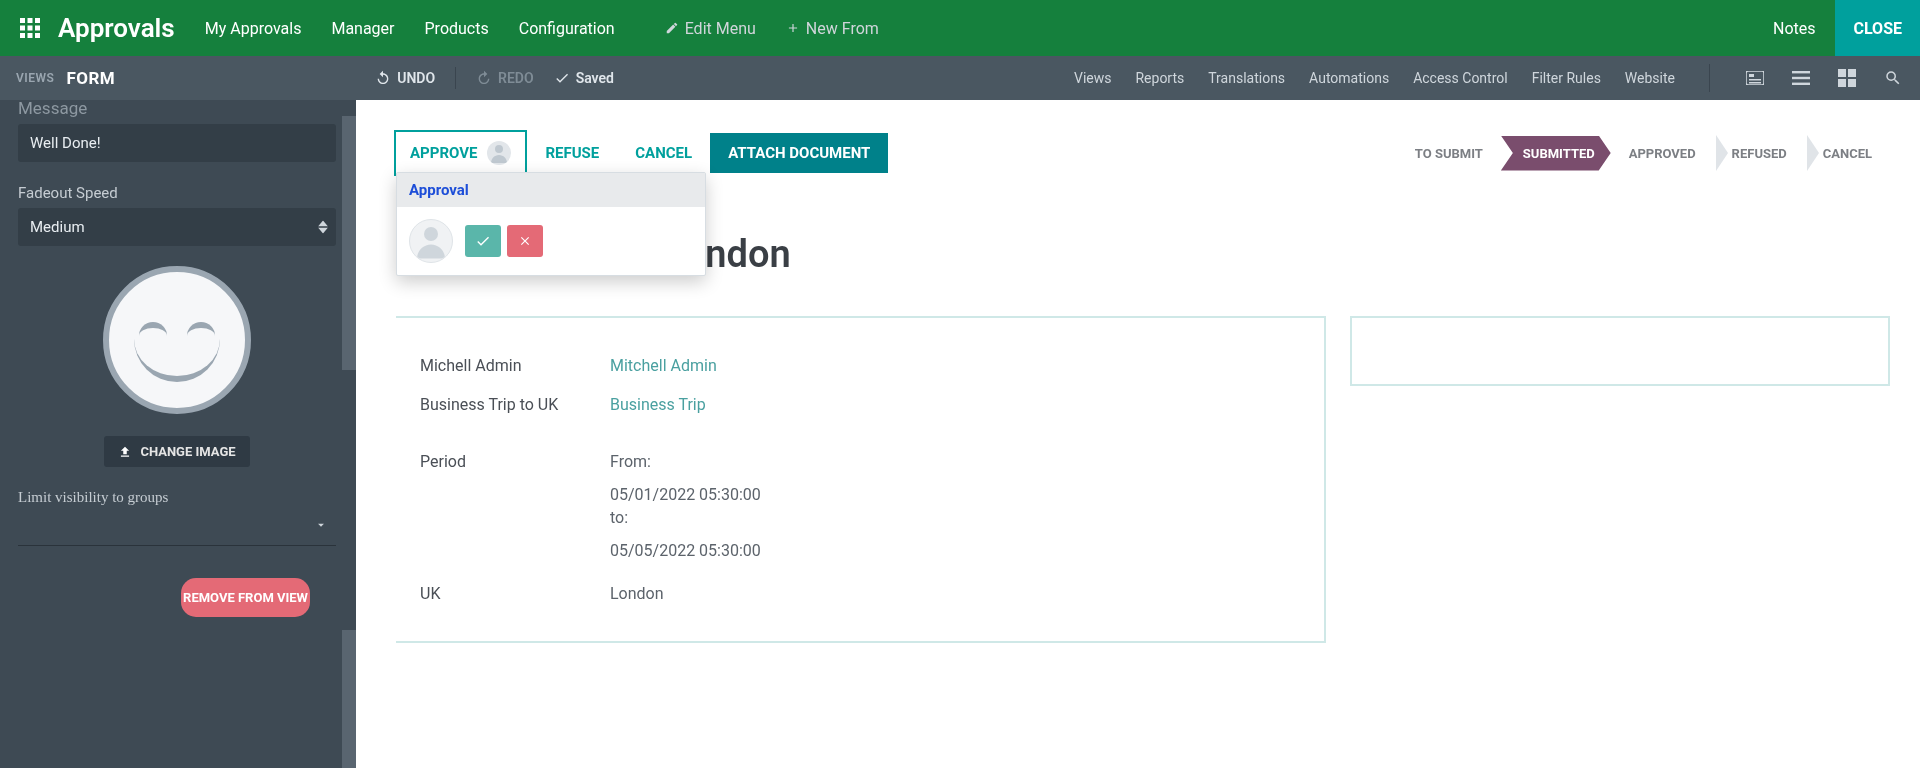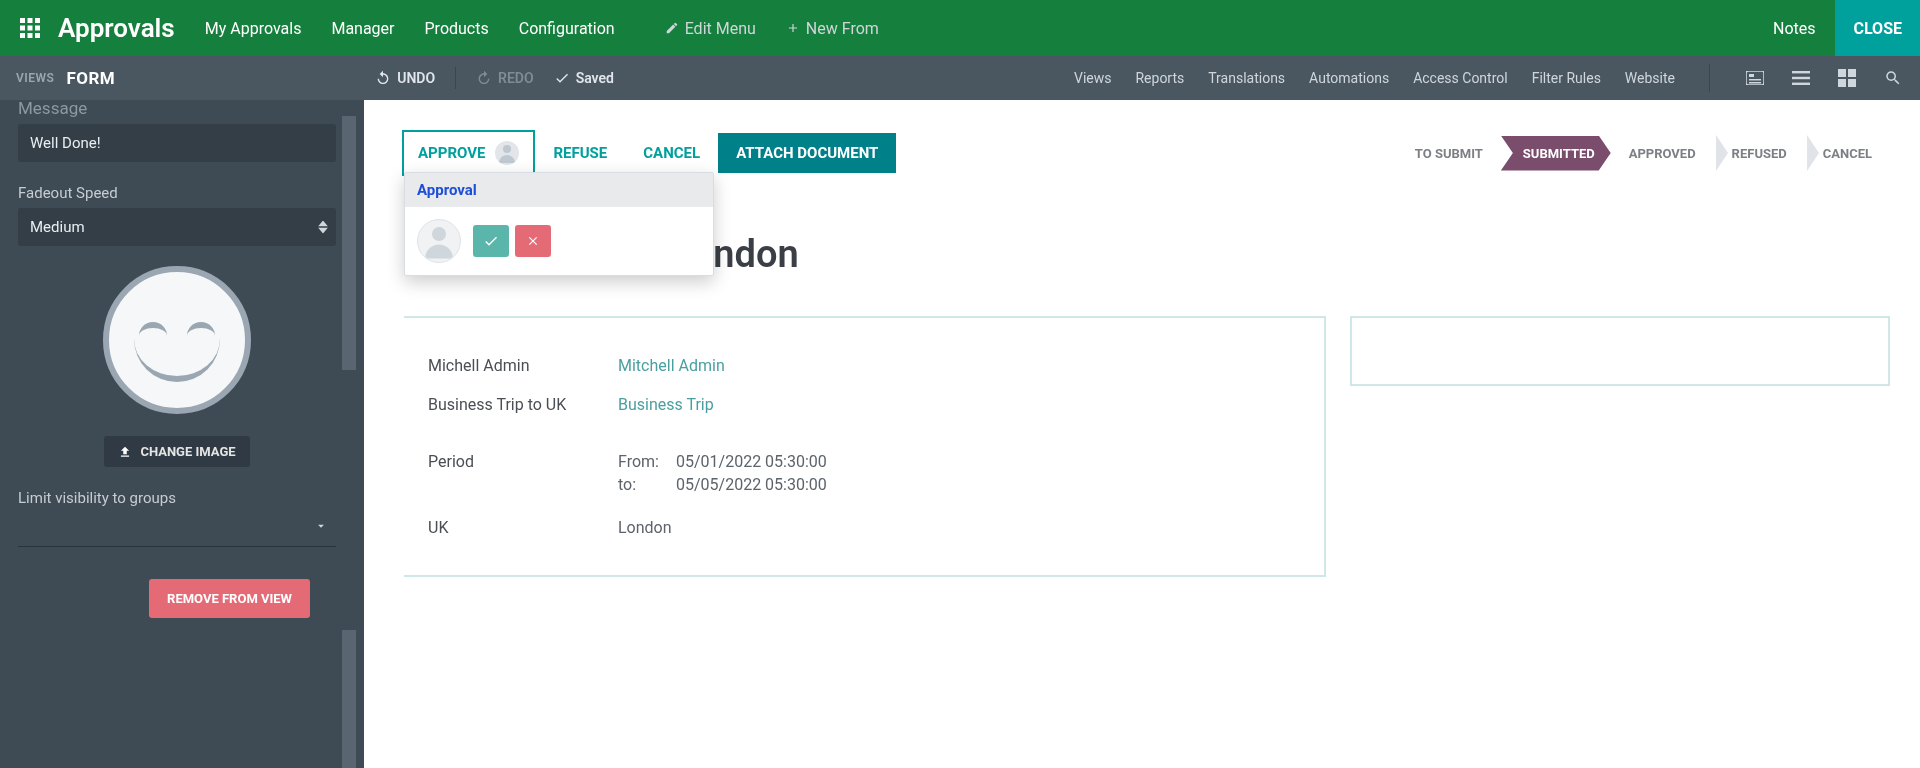--- a/index.html
+++ b/index.html
@@ -89,34 +89,34 @@
     position: relative;
   }
   .smiley .eye { position: absolute; width: 28px; height: 14px; border-top: 6px solid #9aa6b1; border-radius: 14px 14px 0 0; top: 50px; }
   .smiley .eye.l { left: 30px; }
   .smiley .eye.r { right: 30px; }
   .smiley .mouth { position: absolute; width: 86px; height: 46px; border-bottom: 6px solid #9aa6b1; border-radius: 0 0 60px 60px; left: 50%; transform: translateX(-50%); top: 64px; }
   .change-img-btn {
     margin-top: 22px; background: #2f3a44; color: #e5e5e5; font-weight: 700;
     padding: 8px 14px; border-radius: 3px; cursor: pointer; display: flex; align-items: center; gap: 8px; font-size: 13px;
   }
-  .vis-label { color: #c5ccd2; font-size: 15px; margin-top: 22px; display: block; }
+  .vis-label { color: #c5ccd2; font-size: 15px; margin-top: 22px; display: block; font-family: Liberation Serif, serif; }
   .vis-select {
     width: 318px; background: transparent; border: none; border-bottom: 1px solid #2a333b;
     padding: 8px 0; margin-top: 6px; position: relative; height: 34px;
   }
   .vis-caret { position: absolute; right: 8px; top: 6px; }
   .remove-btn {
     margin-top: 32px; float: right; margin-right: 28px;
     background: #e46a76; color: #fff; font-weight: 700; font-size: 13px;
-    padding: 12px 18px; border-radius: 3px; cursor: pointer;
-  }
-
-  
-  .content-wrap { flex: 1; background: #fff; position: relative; overflow: hidden; margin-left: 8px; }
+    padding: 12px 2px; border-radius: 15px; cursor: pointer;
+  }
+
+  
+  .content-wrap { flex: 1; background: #fff; position: relative; overflow: hidden; }
   .content-inner { padding: 30px 30px 30px 38px; }
   
   
   .action-row { display: flex; align-items: center; position: relative; }
   .approve-btn {
     border: 2px solid #00a09d; background: #fff; color: #00a09d; font-weight: 700;
     padding: 9px 14px; display: flex; align-items: center; gap: 10px; cursor: pointer; font-size: 15px;
     position: relative;
   }
   .approve-avatar {
@@ -165,21 +165,21 @@
   }
   .sheet-row { display: flex; gap: 24px; margin-top: 40px; }
   .sheet {
     border: 2px solid #cfe8e7; background: #fff; padding: 28px 24px; flex: 1;
   }
   .sheet.right { width: 540px; flex: none; height: 70px; padding: 0; }
   .frow { display: flex; padding: 10px 0; gap: 20px; }
   .flabel { width: 170px; color: #4a4f56; font-size: 16px; }
   .fval-link { color: #4aa0a0; font-size: 16px; cursor: pointer; }
   .fval { color: #5c636b; font-size: 16px; }
-  .period-block .line { display: flex; gap: 14px; color: #5c636b; font-size: 16px; margin-bottom: 4px; }
+  .period-block .line { display: flex; gap: 14px; color: #5c636b; font-size: 16px; margin-bottom: 4px; flex-direction: column; }
   .period-block .lbl2 { width: 44px; }
 
   
   svg { display: block; }
   .avatar-glyph { position:absolute; inset:0; }
 
 </style>
 </head>
 <body>
 

